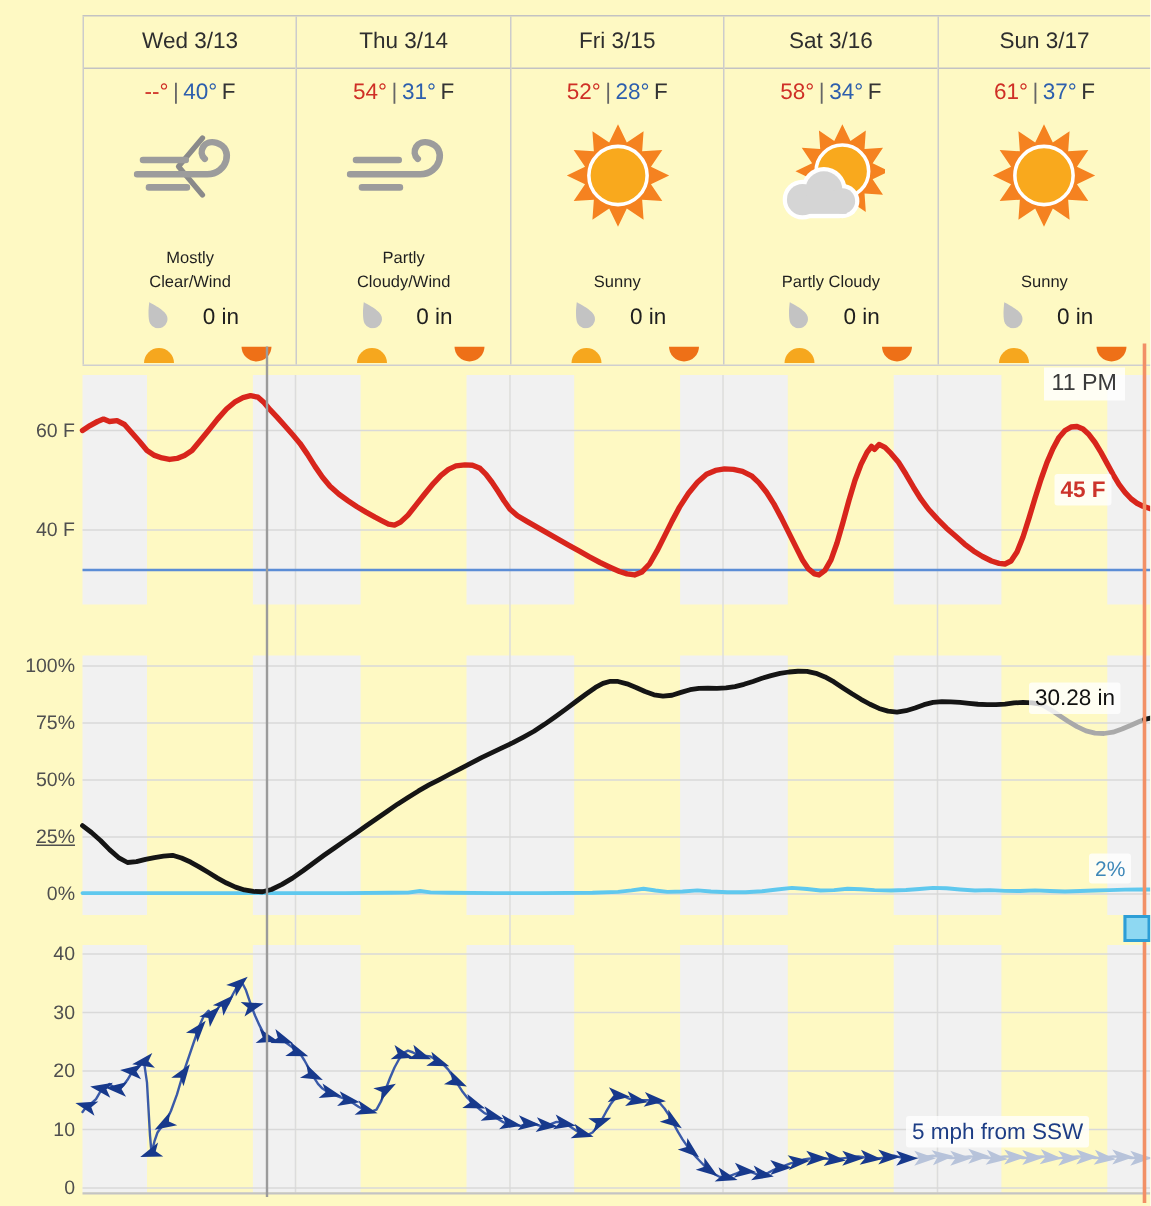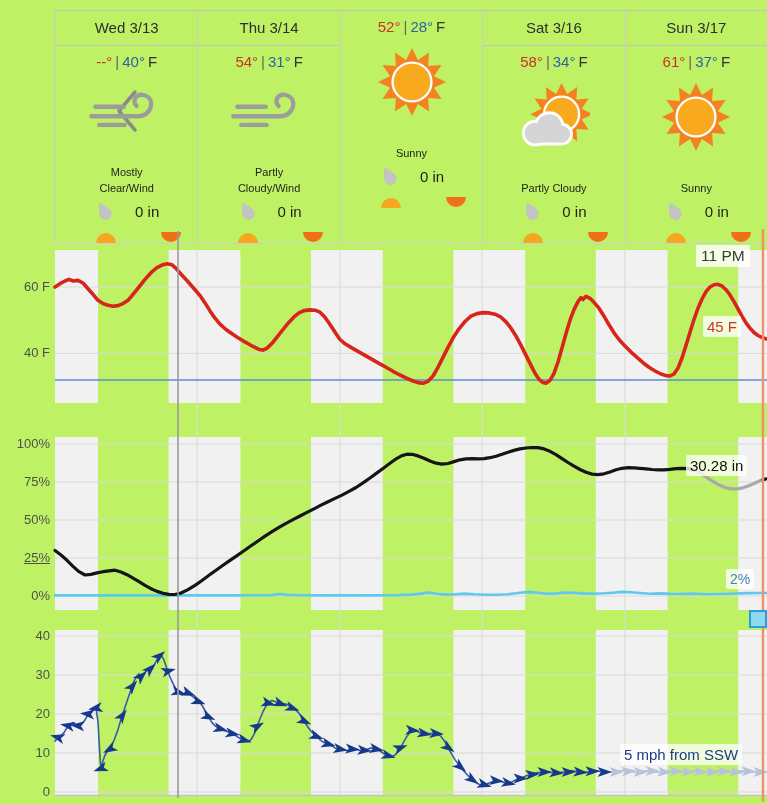--- a/index.html
+++ b/index.html
@@ -1,16 +1,16 @@
 <!DOCTYPE html>
 <html><head>
 <meta charset="utf-8">
 <style>
   html,body{margin:0;padding:0;background:#fff;}
-  .app{position:relative;width:767px;height:804px;background:#bef264;
+  .app{position:relative;width:767px;height:804px;background:#fef9c3;
        font-family:"Liberation Sans",sans-serif;overflow:hidden;}
 
   
   .back{position:absolute;left:114px;top:88px;width:30px;height:48px;cursor:pointer;z-index:2;}
 
   
   .columns{position:absolute;left:55px;top:10px;width:712px;height:234px;display:flex;
            border-top:1px solid #c3c3c3;border-bottom:1px solid #cfcfcf;z-index:2;box-sizing:border-box;}
   .col{flex:1 1 0;border-left:1px solid #cccccc;box-sizing:border-box;position:relative;
        display:flex;flex-direction:column;align-items:center;}
@@ -30,24 +30,24 @@
   
   #charts{position:absolute;left:0;top:0;z-index:3;pointer-events:none;}
 
   
   #axis-labels{position:absolute;left:0;top:0;width:767px;height:804px;z-index:1;}
   .tick{position:absolute;left:0;width:50px;text-align:right;font-size:13px;color:#4f4f4f;}
 
   
   .flabel{position:absolute;z-index:4;font-size:15px;background:rgba(255,255,255,.78);
           padding:2px 4px;border-radius:2px;white-space:nowrap;}
-  .lbl-temp{left:703px;top:316px;color:#cc342b;}
+  .lbl-temp{left:703px;top:316px;color:#cc342b;font-weight:bold;}
   .lbl-press{left:686px;top:455px;color:#111;}
   .lbl-precip{left:726px;top:569px;color:#3d87b8;font-size:14px;}
-  .lbl-wind{left:620px;top:744px;color:#1d3d85;}
+  .lbl-wind{left:604px;top:744px;color:#1d3d85;}
   .tooltip{position:absolute;left:696px;top:209px;z-index:5;font-size:15.5px;color:#3a3a3a;
            background:rgba(255,255,255,.82);padding:2px 5px;white-space:nowrap;margin-top:36px;}
 
   
   .handle{position:absolute;left:749px;top:610px;width:14px;height:14px;z-index:4;
           background:#8ed8f2;border:2px solid #2d9ed6;box-sizing:content-box;}
 </style>
 </head>
 <body>
 
@@ -132,20 +132,21 @@
       <div class="suns">
         <span class="sunrise"><svg width="22" height="11" viewBox="0 0 22 11">
               <path d="M1 11 A10 10 0 0 1 21 11 Z" fill="#f6a71e"></path>
             </svg></span>
         <span class="sunset"><svg width="22" height="11" viewBox="0 0 22 11">
               <path d="M1 0 A10 10 0 0 0 21 0 Z" fill="#ee7017"></path>
             </svg></span>
       </div>
     </div>
     <div class="col">
+      <div class="day">Fri 3/15</div>
       <div class="temps">
         <span class="hi">52°</span>
         <span class="sep">|</span>
         <span class="lo">28°</span>
         <span class="unit">F</span>
       </div>
       <div class="wicon">
           <svg width="72" height="72" viewBox="0 0 76 76">
             <polygon points="38.0,2.0 44.2,14.8 56.0,6.8 55.0,21.0 69.2,20.0 61.2,31.8 74.0,38.0 61.2,44.2 69.2,56.0 55.0,55.0 56.0,69.2 44.2,61.2 38.0,74.0 31.8,61.2 20.0,69.2 21.0,55.0 6.8,56.0 14.8,44.2 2.0,38.0 14.8,31.8 6.8,20.0 21.0,21.0 20.0,6.8 31.8,14.8" fill="#f58220"></polygon>
             <circle cx="38" cy="38" r="20.5" fill="#f9a91d" stroke="#fff" stroke-width="2.5"></circle>

